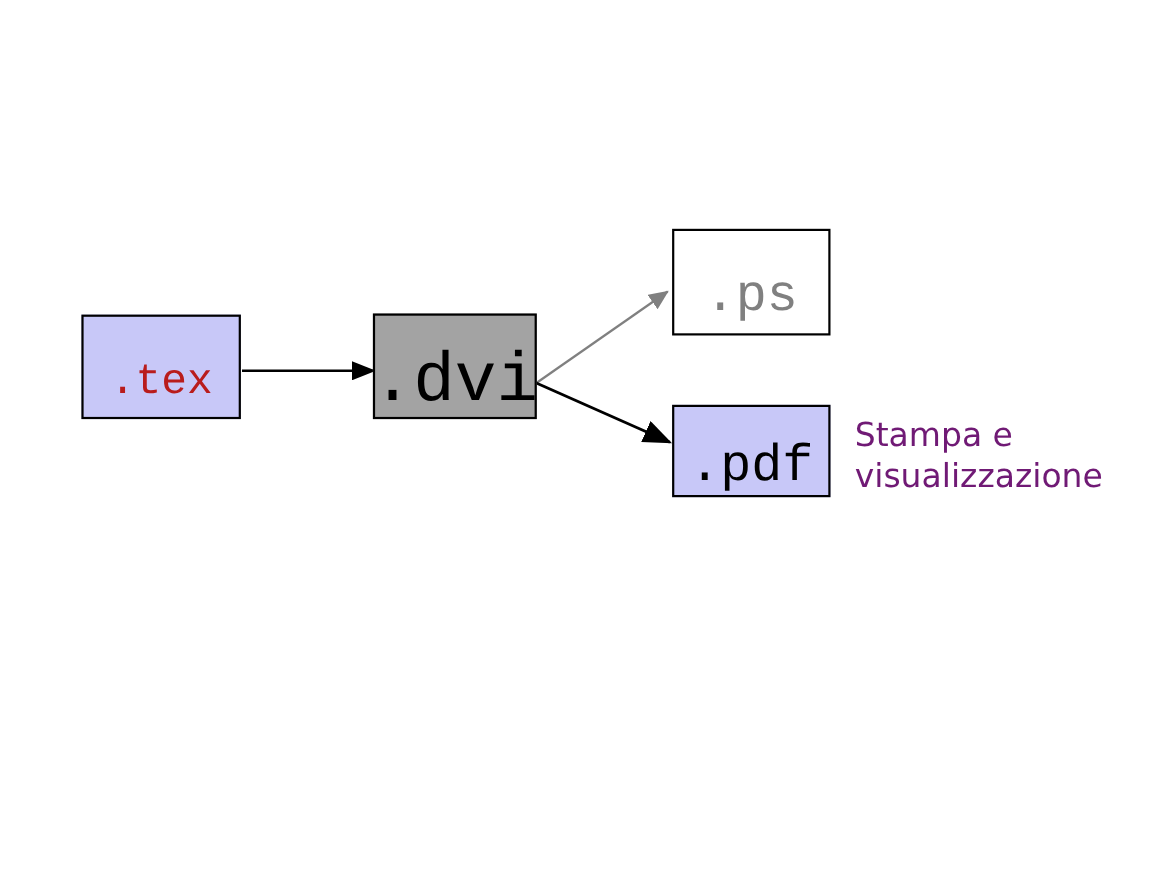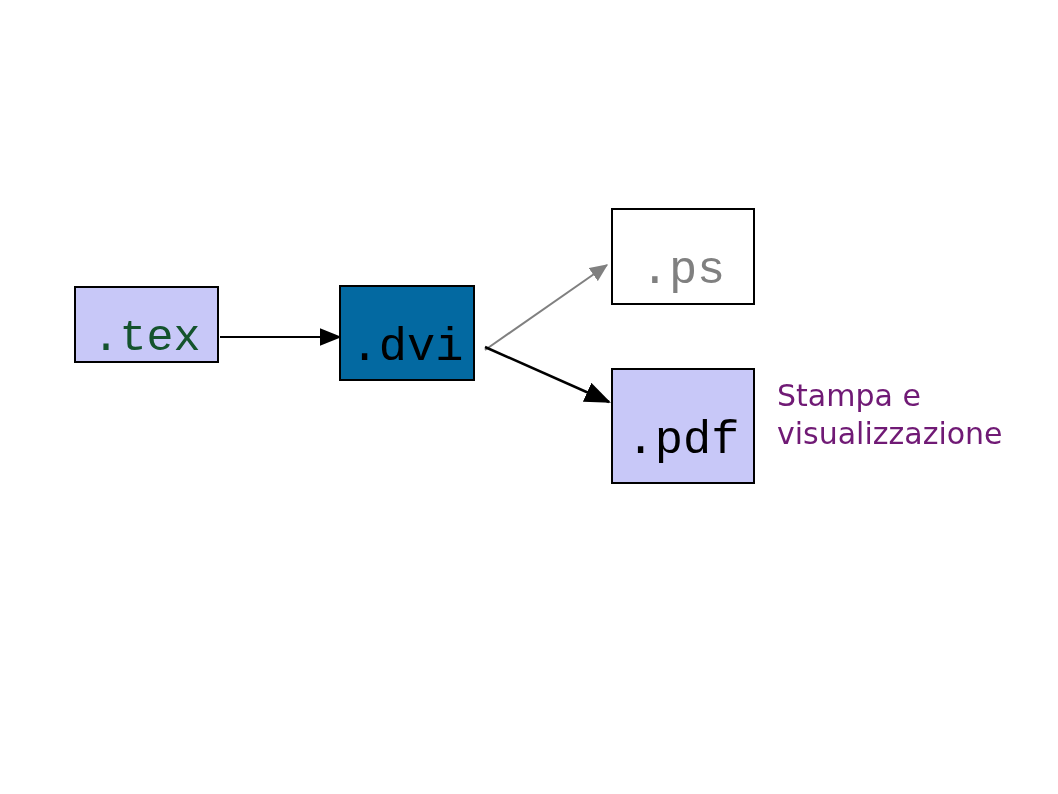--- a/index.html
+++ b/index.html
@@ -37,48 +37,48 @@
   }
   .node-label {
     display: block;
     line-height: 1;
     margin-top: 28px;
   }
   #node-tex {
     left: 74px;
     top: 286px;
     width: 145px;
-    height: 77px;
+    height: 95px;
     background: #c8c8f8;
-    color: #14532d;
-    font-size: 45px;
+    color: #b91c1c;
+    font-size: 39px;
   }
   #node-dvi {
     left: 339px;
     top: 285px;
-    width: 136px;
+    width: 149px;
     height: 96px;
-    background: #0369a1;
+    background: #a3a3a3;
     color: #000000;
-    font-size: 47px;
+    font-size: 63px;
   }
   #node-ps {
     left: 611px;
     top: 208px;
     width: 144px;
     height: 97px;
     background: #ffffff;
     color: #808080;
     font-size: 47px;
   }
   #node-pdf {
     left: 611px;
     top: 368px;
     width: 144px;
-    height: 116px;
+    height: 84px;
     background: #c8c8f8;
     color: #000000;
     font-size: 47px;
   }
   .annotation {
     position: absolute;
     font-family: "DejaVu Sans", "Liberation Sans", sans-serif;
     white-space: pre-line;
   }
   #annotation-ps {

